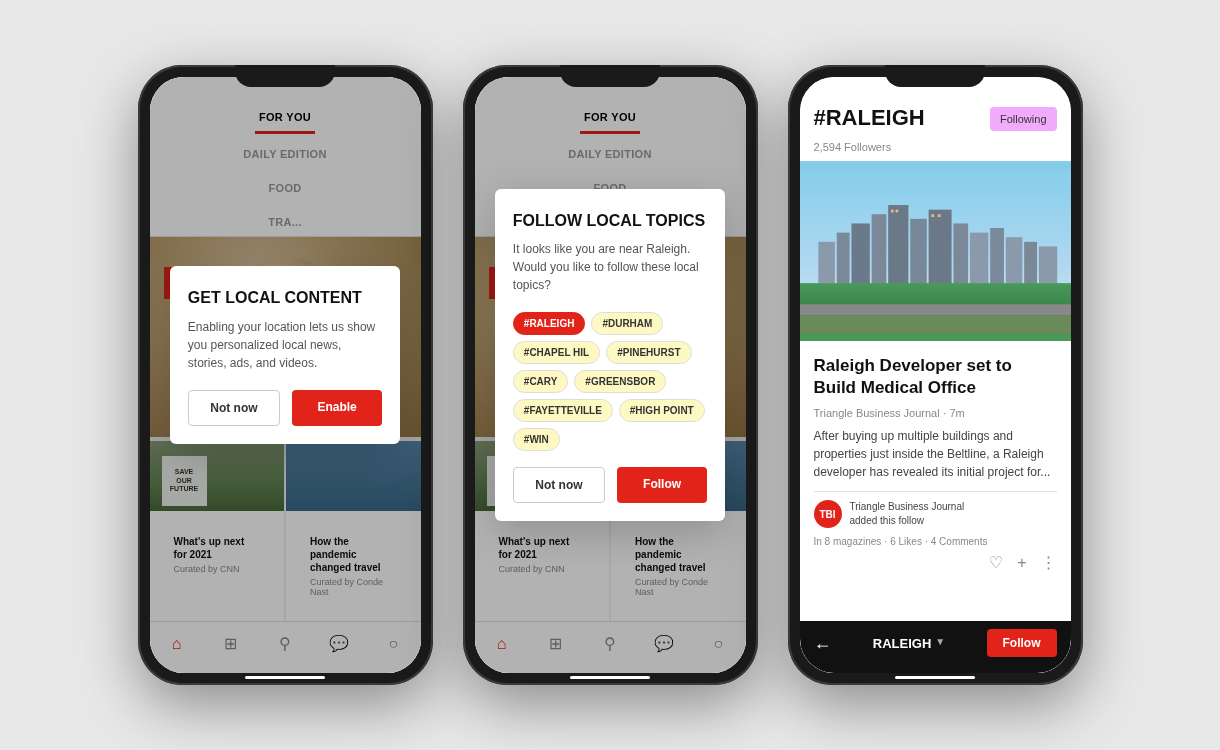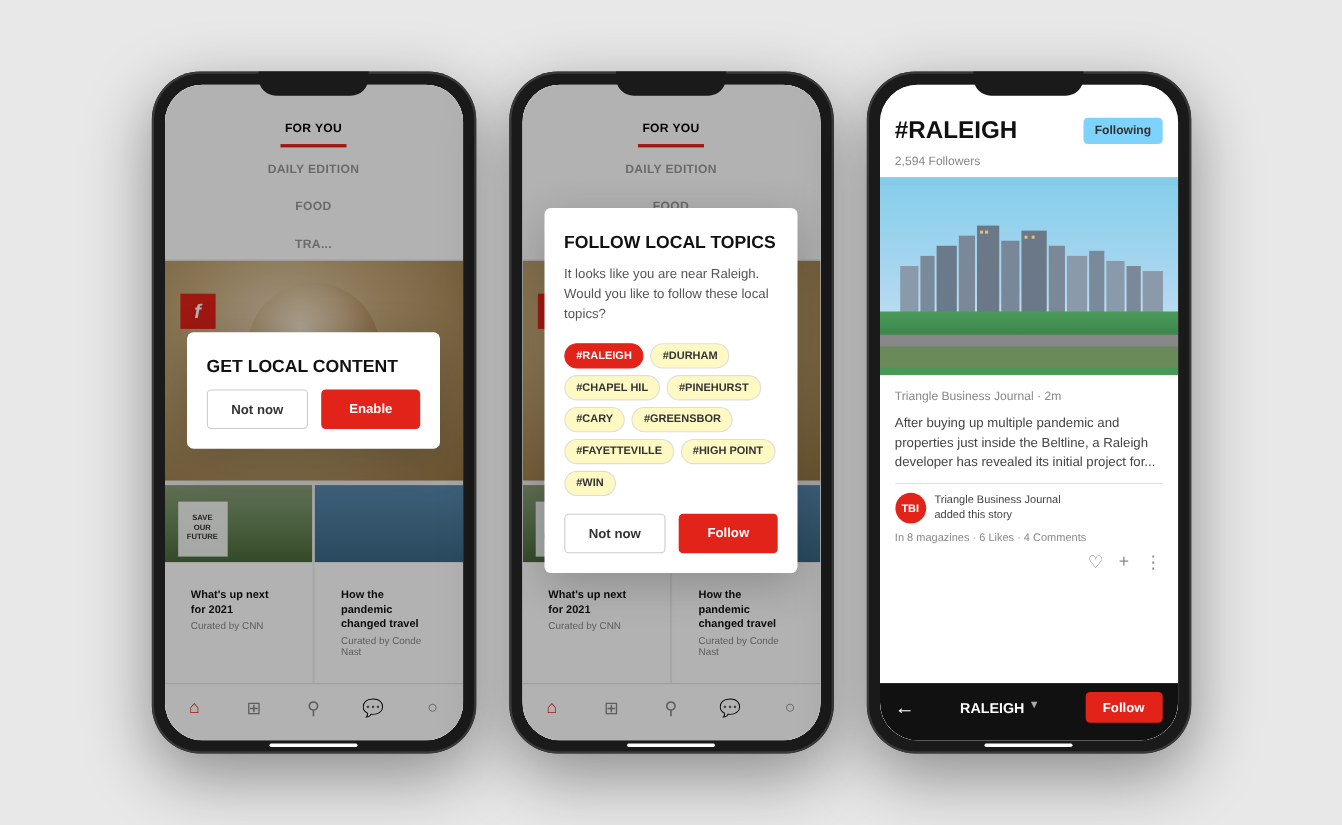--- a/index.html
+++ b/index.html
@@ -310,26 +310,26 @@
       display: flex;
       align-items: flex-start;
       justify-content: space-between;
     }
     .raleigh-title {
       font-size: 22px;
       font-weight: 900;
       color: #111;
     }
     .following-btn {
-      background: #7dd3fc;
+      background: #f0abfc;
       border: none;
       padding: 6px 10px;
       border-radius: 4px;
       font-size: 11px;
-      font-weight: 700;
+      font-weight: 400;
       color: #333;
       cursor: pointer;
       white-space: nowrap;
       margin-top: 2px;
     }
     .raleigh-followers {
       padding: 0 14px 8px;
       font-size: 11px;
       color: #888;
     }
@@ -512,20 +512,21 @@
           <div class="nav-icon active">⌂</div>
           <div class="nav-icon">⊞</div>
           <div class="nav-icon">⚲</div>
           <div class="nav-icon">💬</div>
           <div class="nav-icon">○</div>
         </div>
 
         <div class="modal-overlay">
           <div class="modal-card">
             <div class="modal-title">GET LOCAL CONTENT</div>
+            <div class="modal-desc">Enabling your location lets us show you personalized local news, stories, ads, and videos.</div>
             <div class="modal-buttons">
               <div class="btn-outline">Not now</div>
               <div class="btn-red">Enable</div>
             </div>
           </div>
         </div>
       </div>
     </div>
     <div class="home-indicator"></div>
   </div>
@@ -651,32 +652,33 @@
             <rect x="150" y="50" width="3" height="3" fill="#ffd080" opacity="0.8"></rect>
 
             <rect x="0" y="125" width="295" height="55" fill="url(#treeGrad)"></rect>
 
             <rect x="0" y="148" width="295" height="12" fill="#888"></rect>
             <rect x="0" y="160" width="295" height="20" fill="#6a8a5a"></rect>
           </svg>
         </div>
 
         <div class="article-section">
+          <div class="article-headline">Raleigh Developer set to Build Medical Office</div>
           <div class="article-source-line">
             <span>Triangle Business Journal</span>
             <span> · </span>
-            <span>2m</span>
-          </div>
-          <div class="article-excerpt">After buying up multiple pandemic and properties just inside the Beltline, a Raleigh developer has revealed its initial project for...</div>
+            <span>7m</span>
+          </div>
+          <div class="article-excerpt">After buying up multiple buildings and properties just inside the Beltline, a Raleigh developer has revealed its initial project for...</div>
           <div class="divider-line"></div>
           <div class="article-byline">
             <div class="tbj-logo">TBI</div>
             <div class="byline-text">
               <span>Triangle Business Journal</span><br>
-              <span>added this story</span>
+              <span>added this follow</span>
             </div>
           </div>
           <div class="article-stats">In 8 magazines · 6 Likes · 4 Comments</div>
           <div class="article-actions">
             <span style="flex:1"></span>
             <div class="action-icon">♡</div>
             <div class="action-icon">+</div>
             <div class="action-icon">⋮</div>
           </div>
         </div>

